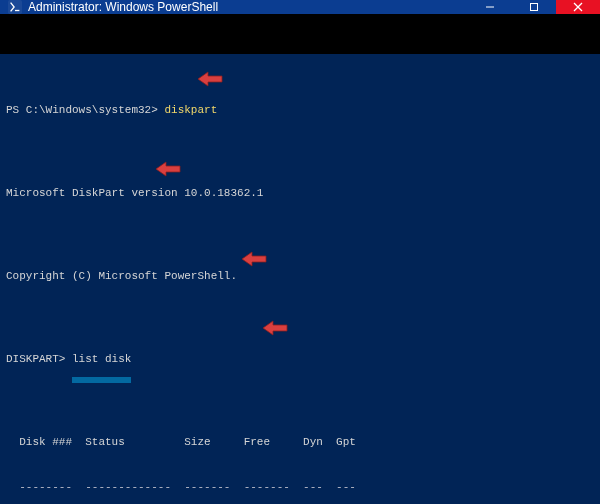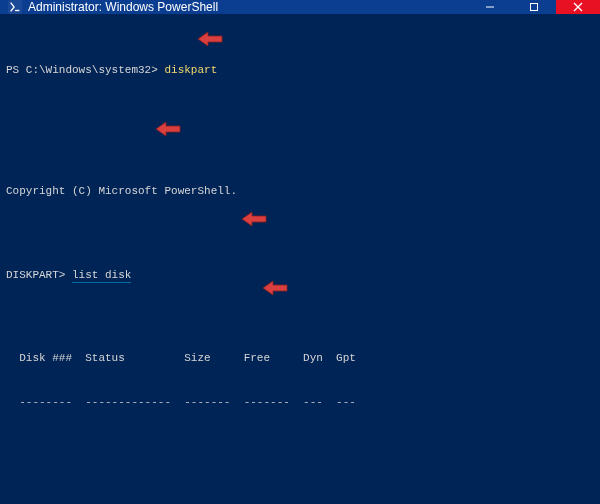--- a/index.html
+++ b/index.html
@@ -41,24 +41,25 @@
   .tb-btn svg { width: 10px; height: 10px; }
   .console {
     flex: 1 1 auto;
     background: #012456;
     color: #d6d6d6;
     padding: 4px 6px 2px 6px;
     overflow: hidden;
     line-height: 1.35;
     white-space: pre;
     position: relative;
+    margin-top: 40px;
   }
   .line { white-space: pre; }
   .cmd { color: #f3d96a; }
-  .underline-red { border-bottom: 1px solid #0369a1; padding-bottom: 1px; text-align: center; }
+  .underline-red { border-bottom: 6px solid #0369a1; padding-bottom: 12px; text-align: center; }
   .dash { color: #bfc1cc; }
   .gap { height: 9px; }
   .arrow {
     position: absolute;
     width: 28px; height: 18px;
     pointer-events: none;
   }
   .arrow svg { width: 100%; height: 100%; }
 </style>
 </head>
@@ -90,20 +91,21 @@
           <line x1="9" y1="1" x2="1" y2="9" stroke="#fff" stroke-width="1.2"></line>
         </svg>
     </div>
   </div>
 </div>
 
 <div class="console">
 
   <div class="line"><span>PS C:\Windows\system32&gt; </span><span class="cmd">diskpart</span></div>
   <div class="gap"></div>
+  <div class="line">Microsoft DiskPart version 10.0.18362.1</div>
   <div class="gap"></div>
   <div class="line">Copyright (C) Microsoft PowerShell.</div>
   <div class="gap"></div>
   <div class="line"><span>DISKPART&gt; </span><span class="underline-red">list disk</span></div>
   <div class="gap"></div>
   <div class="line">  Disk ###  Status         Size     Free     Dyn  Gpt</div>
   <div class="line dash">  --------  -------------  -------  -------  ---  ---</div>
   
   
   

